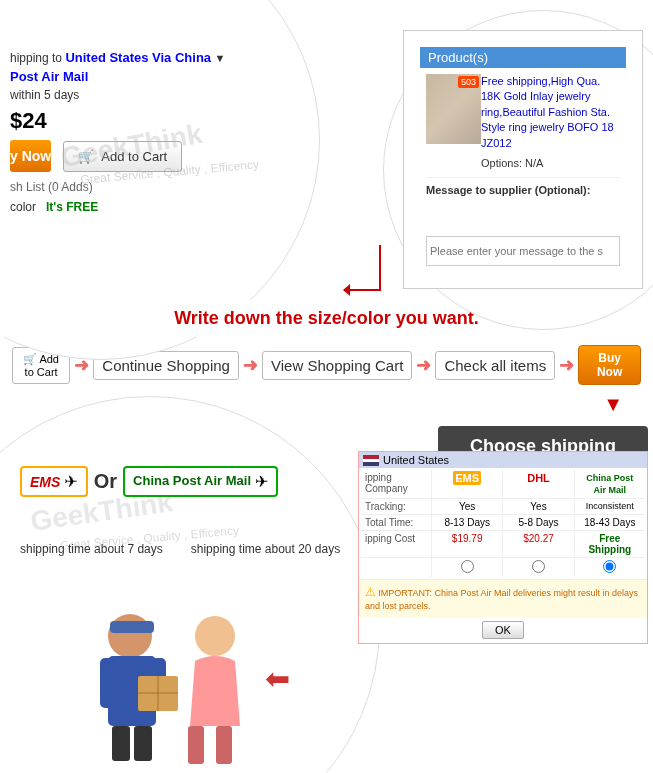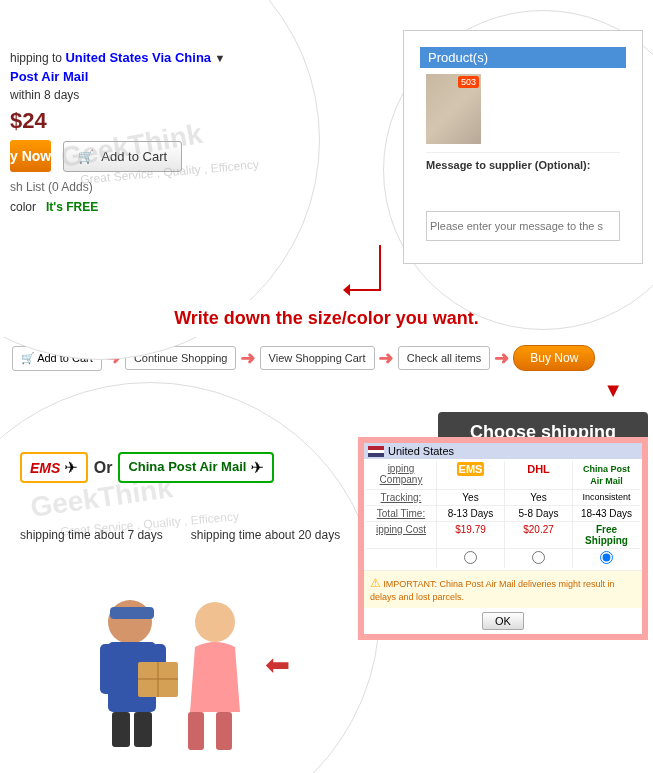--- a/index.html
+++ b/index.html
@@ -67,21 +67,21 @@
 
     .days-line {
       font-size: 12px;
       color: #333;
       margin-top: 2px;
     }
 
     .price-line {
       font-size: 22px;
       font-weight: bold;
-      color: #7f1d1d;
+      color: #000000;
       margin: 6px 0;
     }
 
     .buy-now-btn {
       background: linear-gradient(#f90, #e07000);
       color: white;
       border: none;
       padding: 8px 0;
       font-size: 14px;
       font-weight: bold;
@@ -255,34 +255,34 @@
       align-items: center;
       gap: 4px;
       flex-wrap: nowrap;
     }
 
     .step-btn {
       background: white;
       border: 1px solid #bbb;
       border-radius: 3px;
       padding: 5px 8px;
-      font-size: 11px;
+      font-size: 15px;
       cursor: pointer;
       white-space: nowrap;
       color: #333;
     }
 
     .step-btn-buy {
       background: linear-gradient(#f90, #e07000);
       color: white;
       border: 1px solid #cc6600;
-      border-radius: 12px;
+      border-radius: 4px;
       padding: 5px 16px;
       font-size: 12px;
-      font-weight: normal;
+      font-weight: bold;
       cursor: pointer;
     }
 
     .step-arrow {
       color: #e66;
       font-size: 18px;
       font-weight: bold;
     }
 
     
@@ -381,21 +381,21 @@
     }
 
     .china-post-text {
       font-size: 13px;
       font-weight: bold;
       color: #006600;
       line-height: 1.3;
     }
 
     .or-text {
-      font-size: 16px;
+      font-size: 20px;
       color: #333;
       font-weight: bold;
     }
 
     .shipping-time-row {
       position: absolute;
       top: 110px;
       left: 20px;
       display: flex;
       gap: 28px;
@@ -407,21 +407,21 @@
       color: #333;
     }
 
     
     .shipping-table-area {
       position: absolute;
       top: 35px;
       right: 5px;
       width: 290px;
       background: white;
-      border: 6px solid #fca5a5;
+      border: 1px solid #fca5a5;
       font-size: 10px;
     }
 
     .table-header-row {
       background: #d0d8f0;
       display: flex;
       padding: 2px 4px;
       font-size: 11px;
       align-items: center;
       gap: 4px;
@@ -441,23 +441,22 @@
     .table-row-data {
       display: flex;
       border-bottom: 1px solid #eee;
       font-size: 10px;
     }
 
     .table-label {
       width: 70px;
       padding: 2px 4px;
       color: #555;
-      text-align: center;
+      text-align: left;
       flex-shrink: 0;
-      text-decoration: underline;
     }
 
     .table-col {
       flex: 1;
       padding: 2px 3px;
       text-align: center;
       border-left: 1px solid #eee;
     }
 
     .ems-header {
@@ -554,21 +553,21 @@
 
   <div class="left-panel">
     <div class="shipping-line">
       <span>hipping to</span>
       <a class="shipping-link">United States Via China</a>
       <span style="font-size:11px; color:#333;">▼</span>
     </div>
     <div class="shipping-line">
       <a class="shipping-link" style="font-size:13px;">Post Air Mail</a>
     </div>
-    <div class="days-line">within 8 days</div>
+    <div class="days-line">within 5 days</div>
     <div class="price-line">
       <span>$</span><span>24</span>
     </div>
     <div style="display:flex; align-items:center; gap:6px; margin-bottom:6px;">
       <button class="buy-now-btn">y Now</button>
       <button class="add-cart-btn">
         <span style="margin-right:4px;">🛒</span>
         <span>Add to Cart</span>
       </button>
     </div>
@@ -582,20 +581,26 @@
   <div class="watermark-sub">Great Service , Quality , Efficency</div>
 
   <div class="circle-bg circle-right" style="z-index:1;"></div>
 
   <div class="right-panel" style="z-index:2;">
     <div class="product-header">Product(s)</div>
     <div class="product-body">
       <div class="product-img-placeholder">
         <div class="product-img-inner"></div>
         <div class="product-badge">503</div>
+      </div>
+      <div class="product-info">
+        <div class="product-title">Free shipping,High Qua. 18K Gold Inlay jewelry ring,Beautiful Fashion Sta. Style ring jewelry BOFO 18 JZ012</div>
+        <div class="product-options">
+          <span>Options:</span> <span>N/A</span>
+        </div>
       </div>
     </div>
     <div class="message-section">
       <div class="message-label">Message to supplier (Optional):</div>
       <input class="message-input" type="text" placeholder="Please enter your message to the s" style="">
     </div>
   </div>
 
   <div style="position:absolute; top:240px; left:340px; z-index:3;">
     <svg width="50" height="60" viewBox="0 0 50 60">

